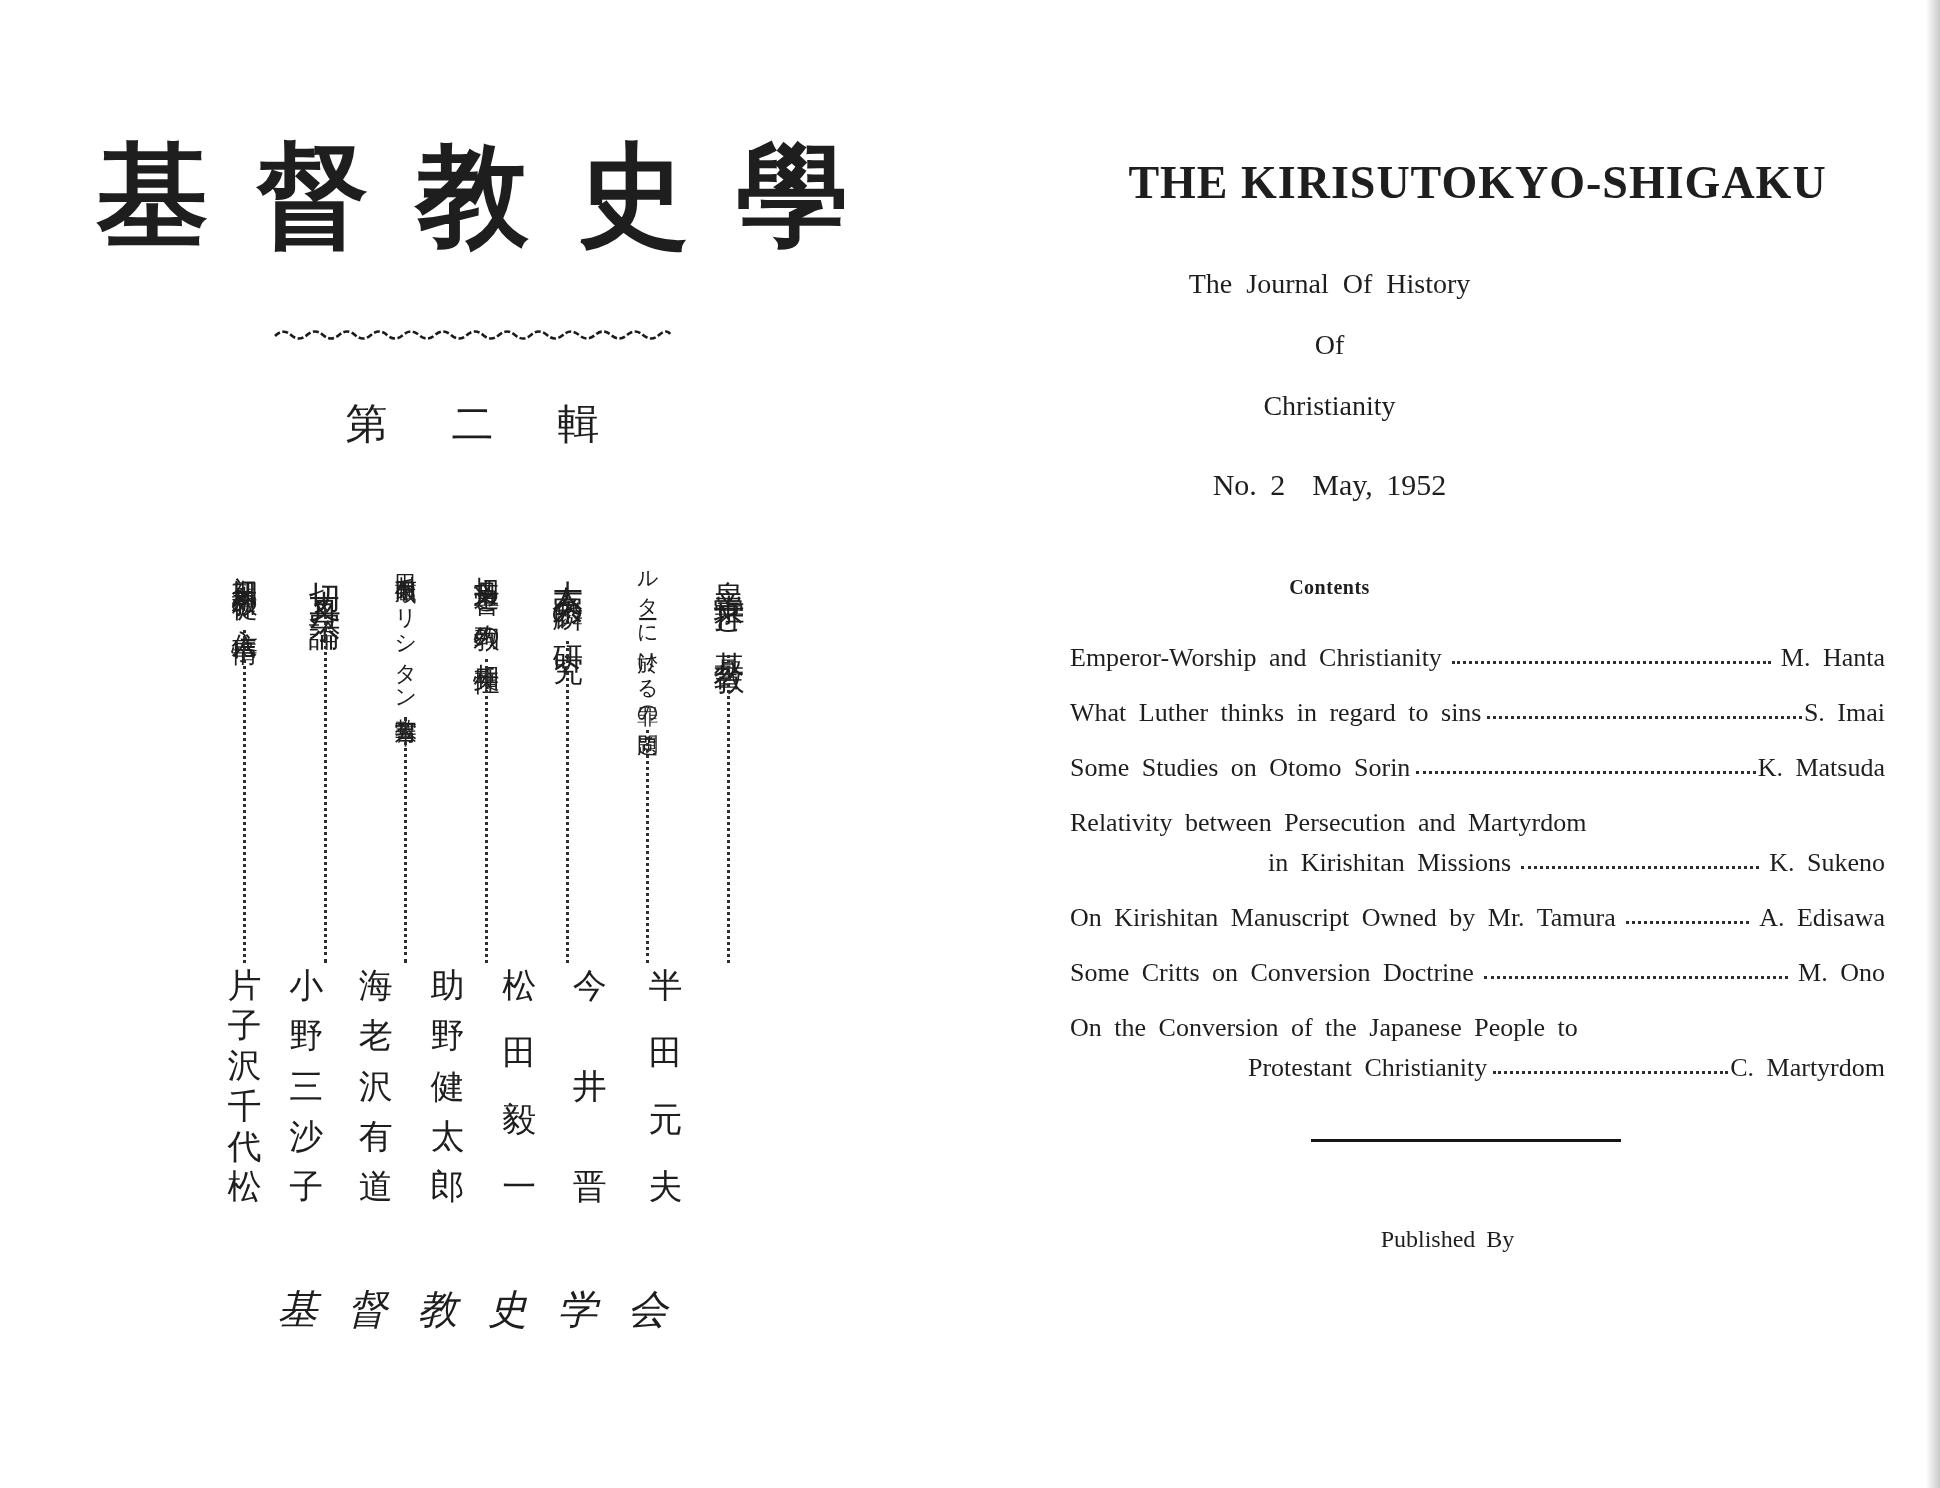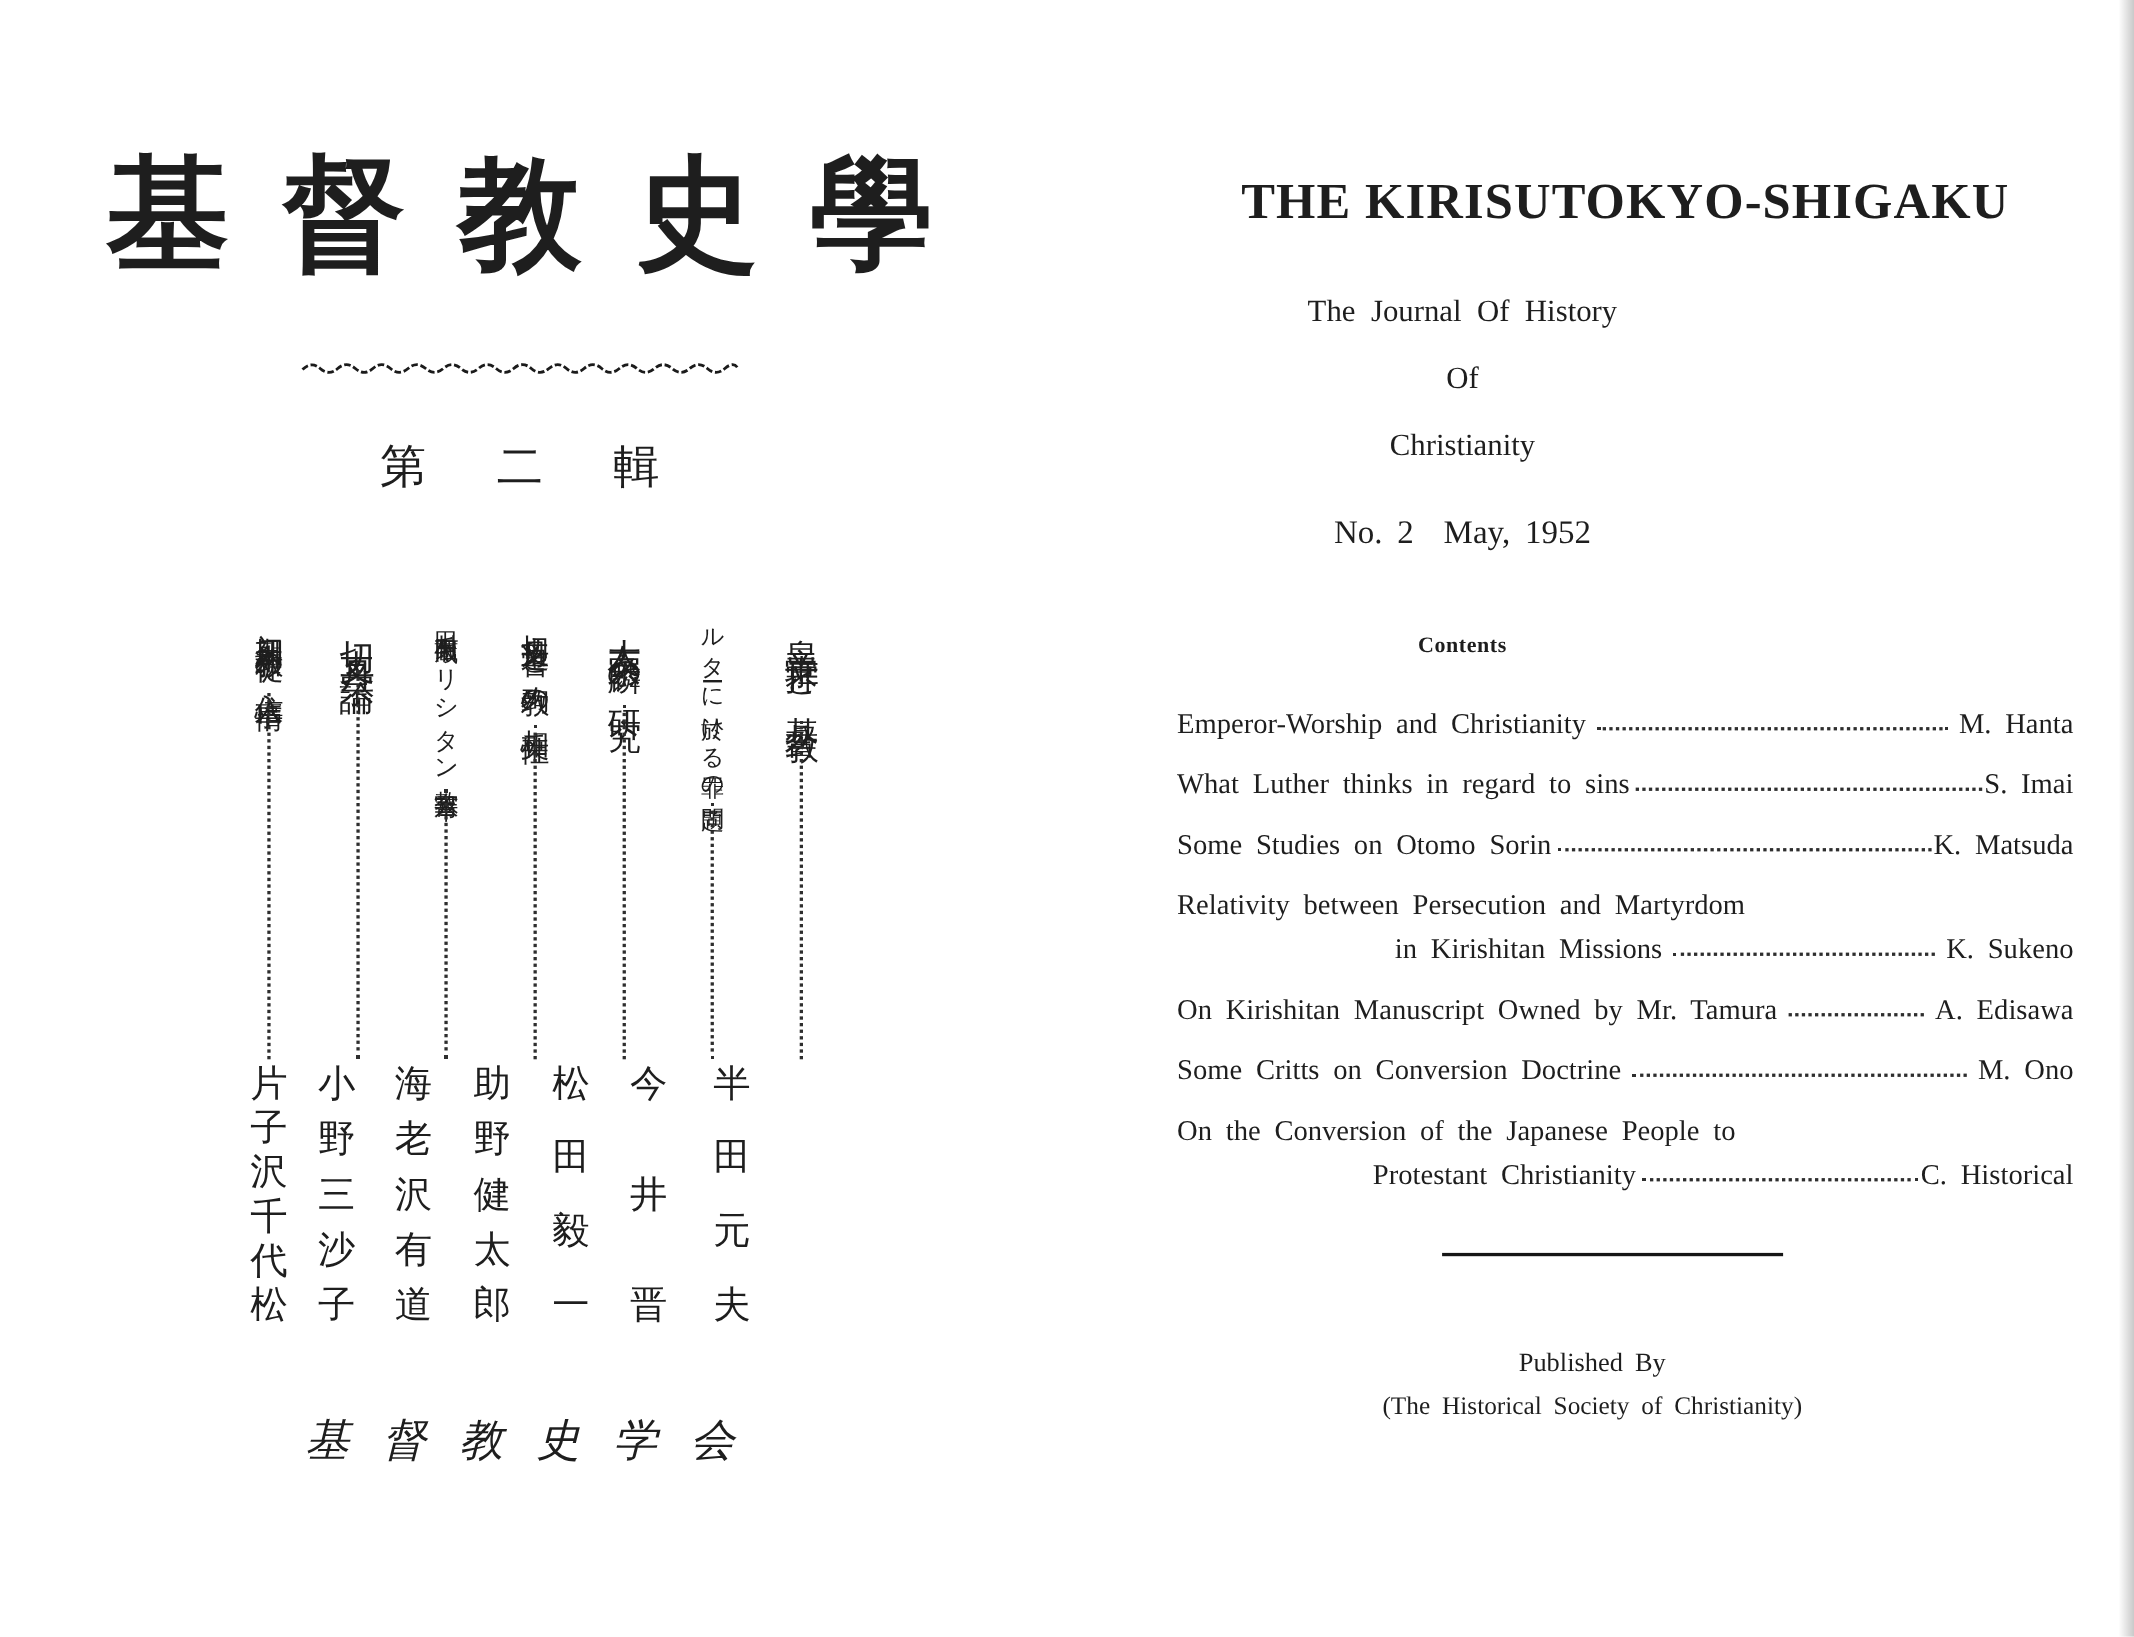--- a/index.html
+++ b/index.html
@@ -288,25 +288,24 @@
       <span>Some Critts on Conversion Doctrine</span>
       <span class="dots"></span>
       <span>M. Ono</span>
     </div>
 
     <div class="entry-wrap e7">
       <div class="l1">On the Conversion of the Japanese People to</div>
       <div class="l2">
         <span>Protestant Christianity</span>
         <span class="dots tight"></span>
-        <span>C. Historical</span>
+        <span>C. Martyrdom</span>
       </div>
     </div>
 
   </div>
 
   <div class="en-divider"></div>
 
   <div class="en-publishedby">Published By</div>
-  <div class="en-society-sub">(The Historical Society of Christianity)</div>
 </div>
 
 <div class="edge-shadow"></div>
 
 </body></html>

